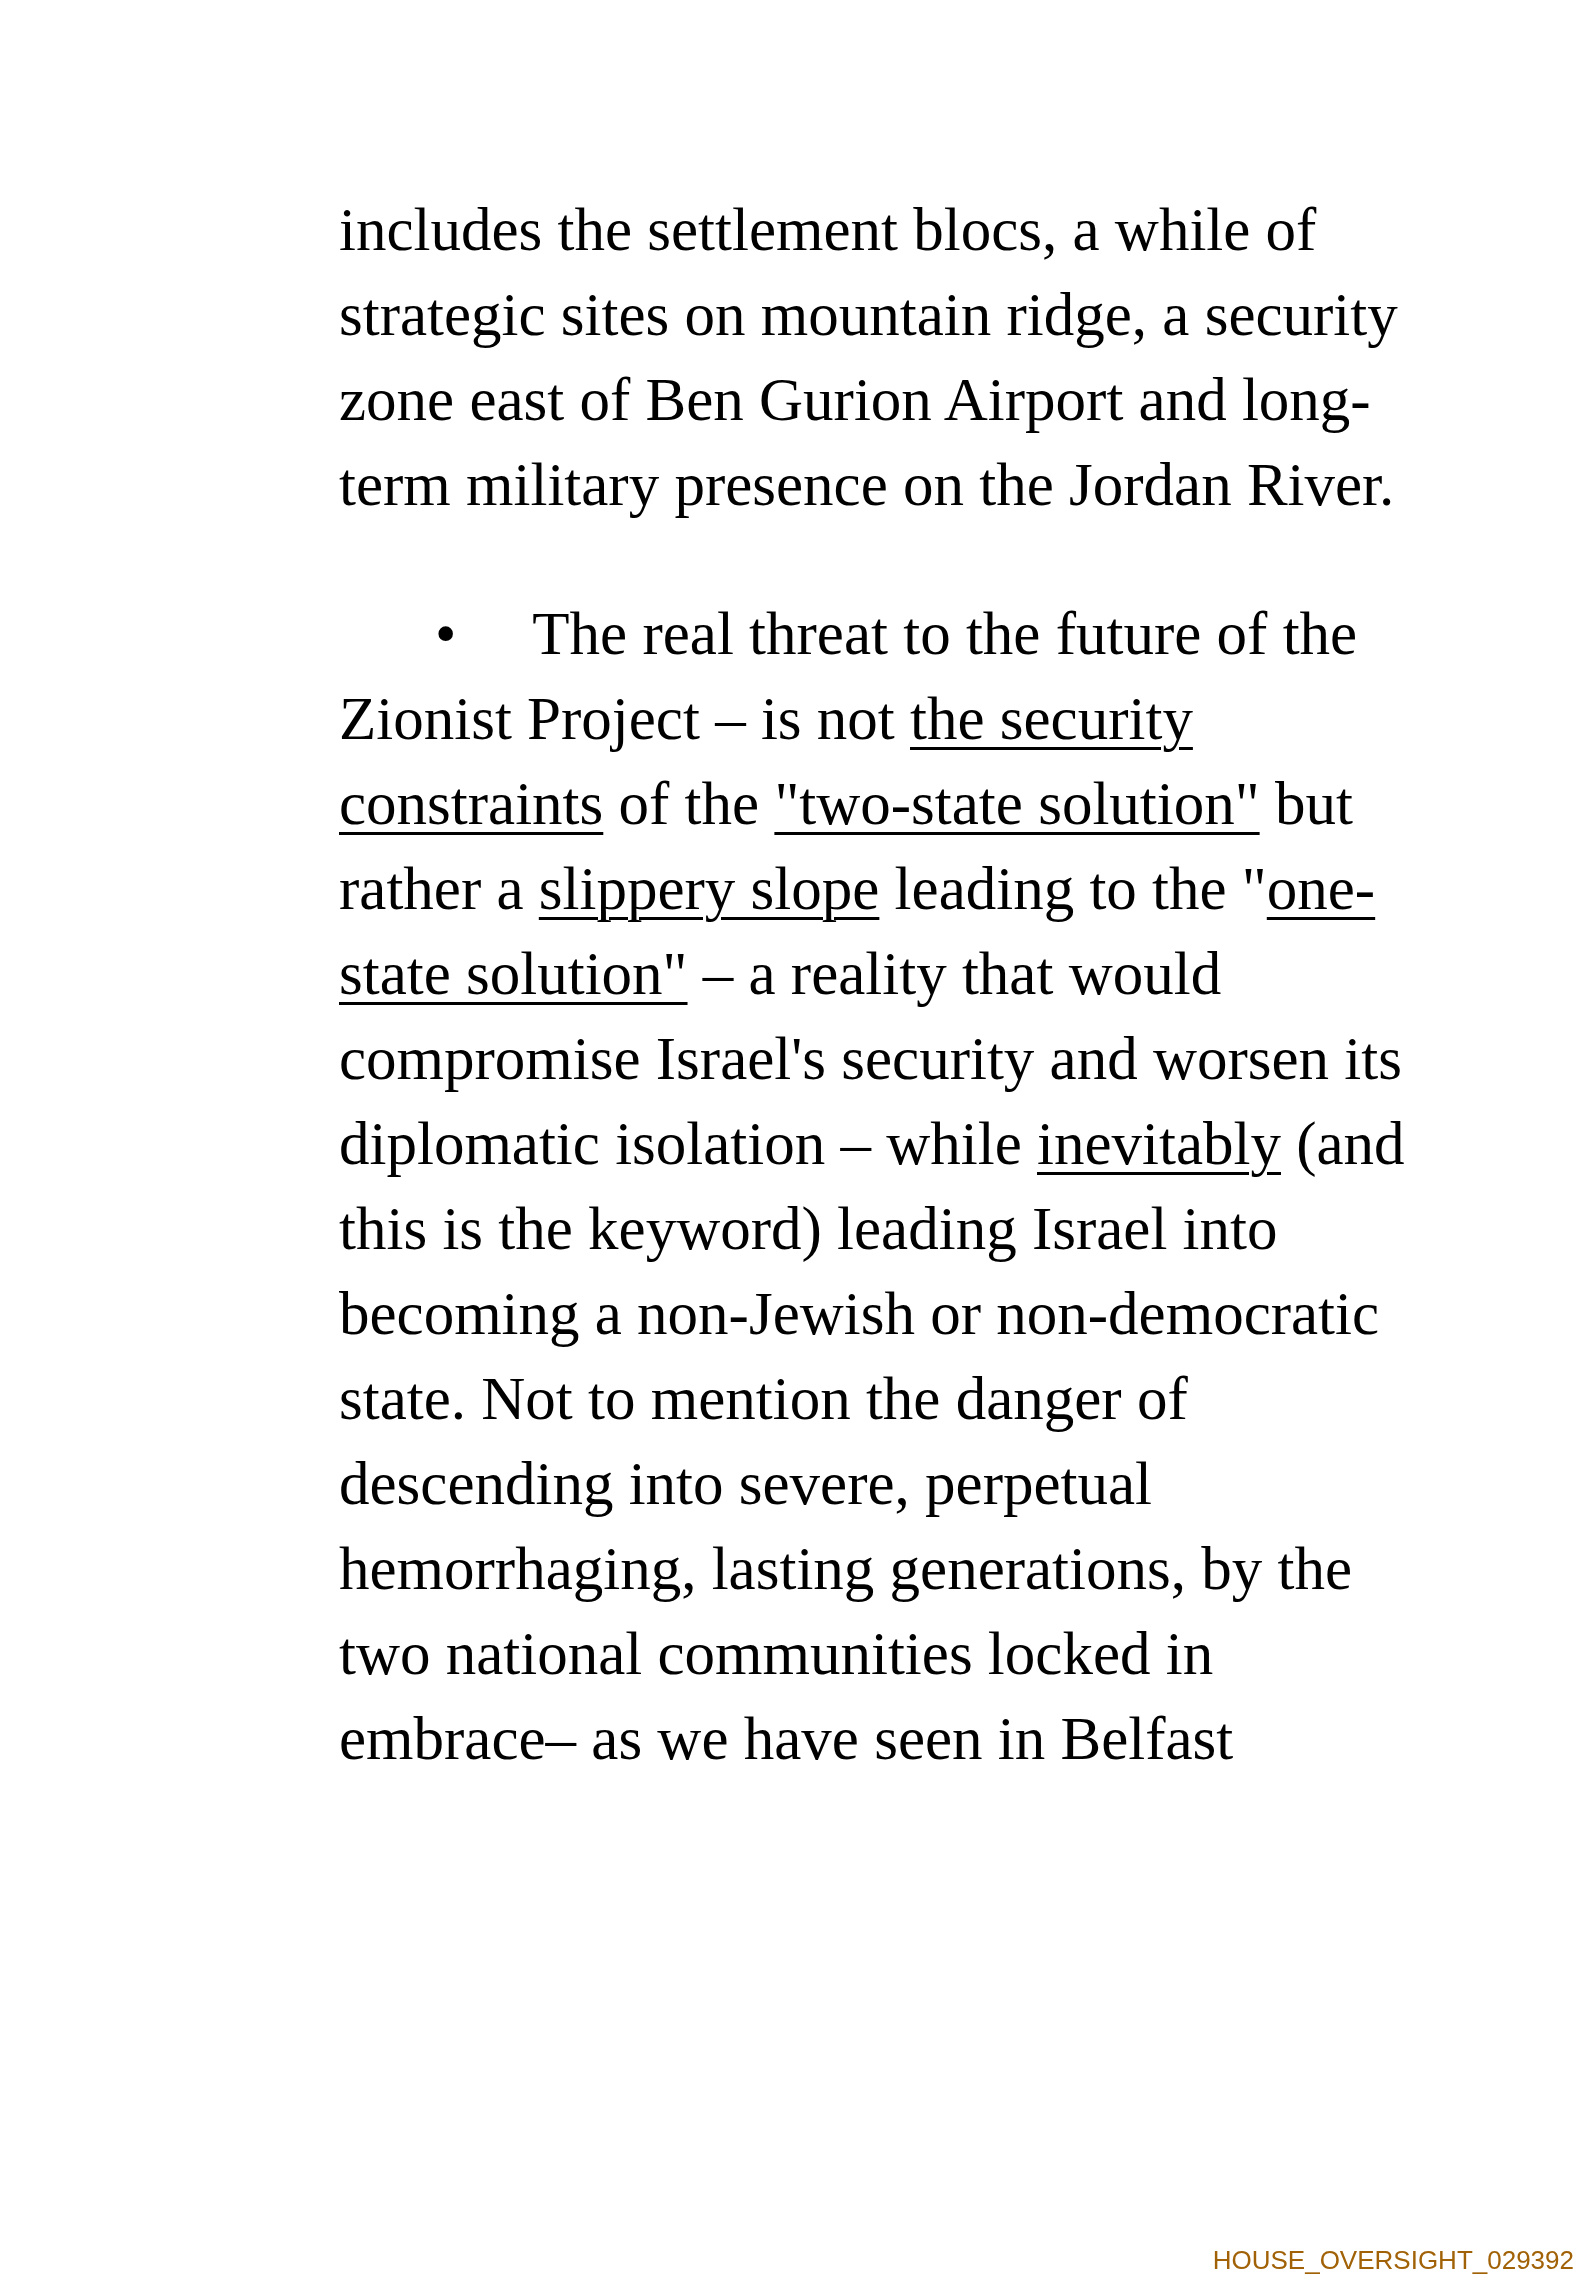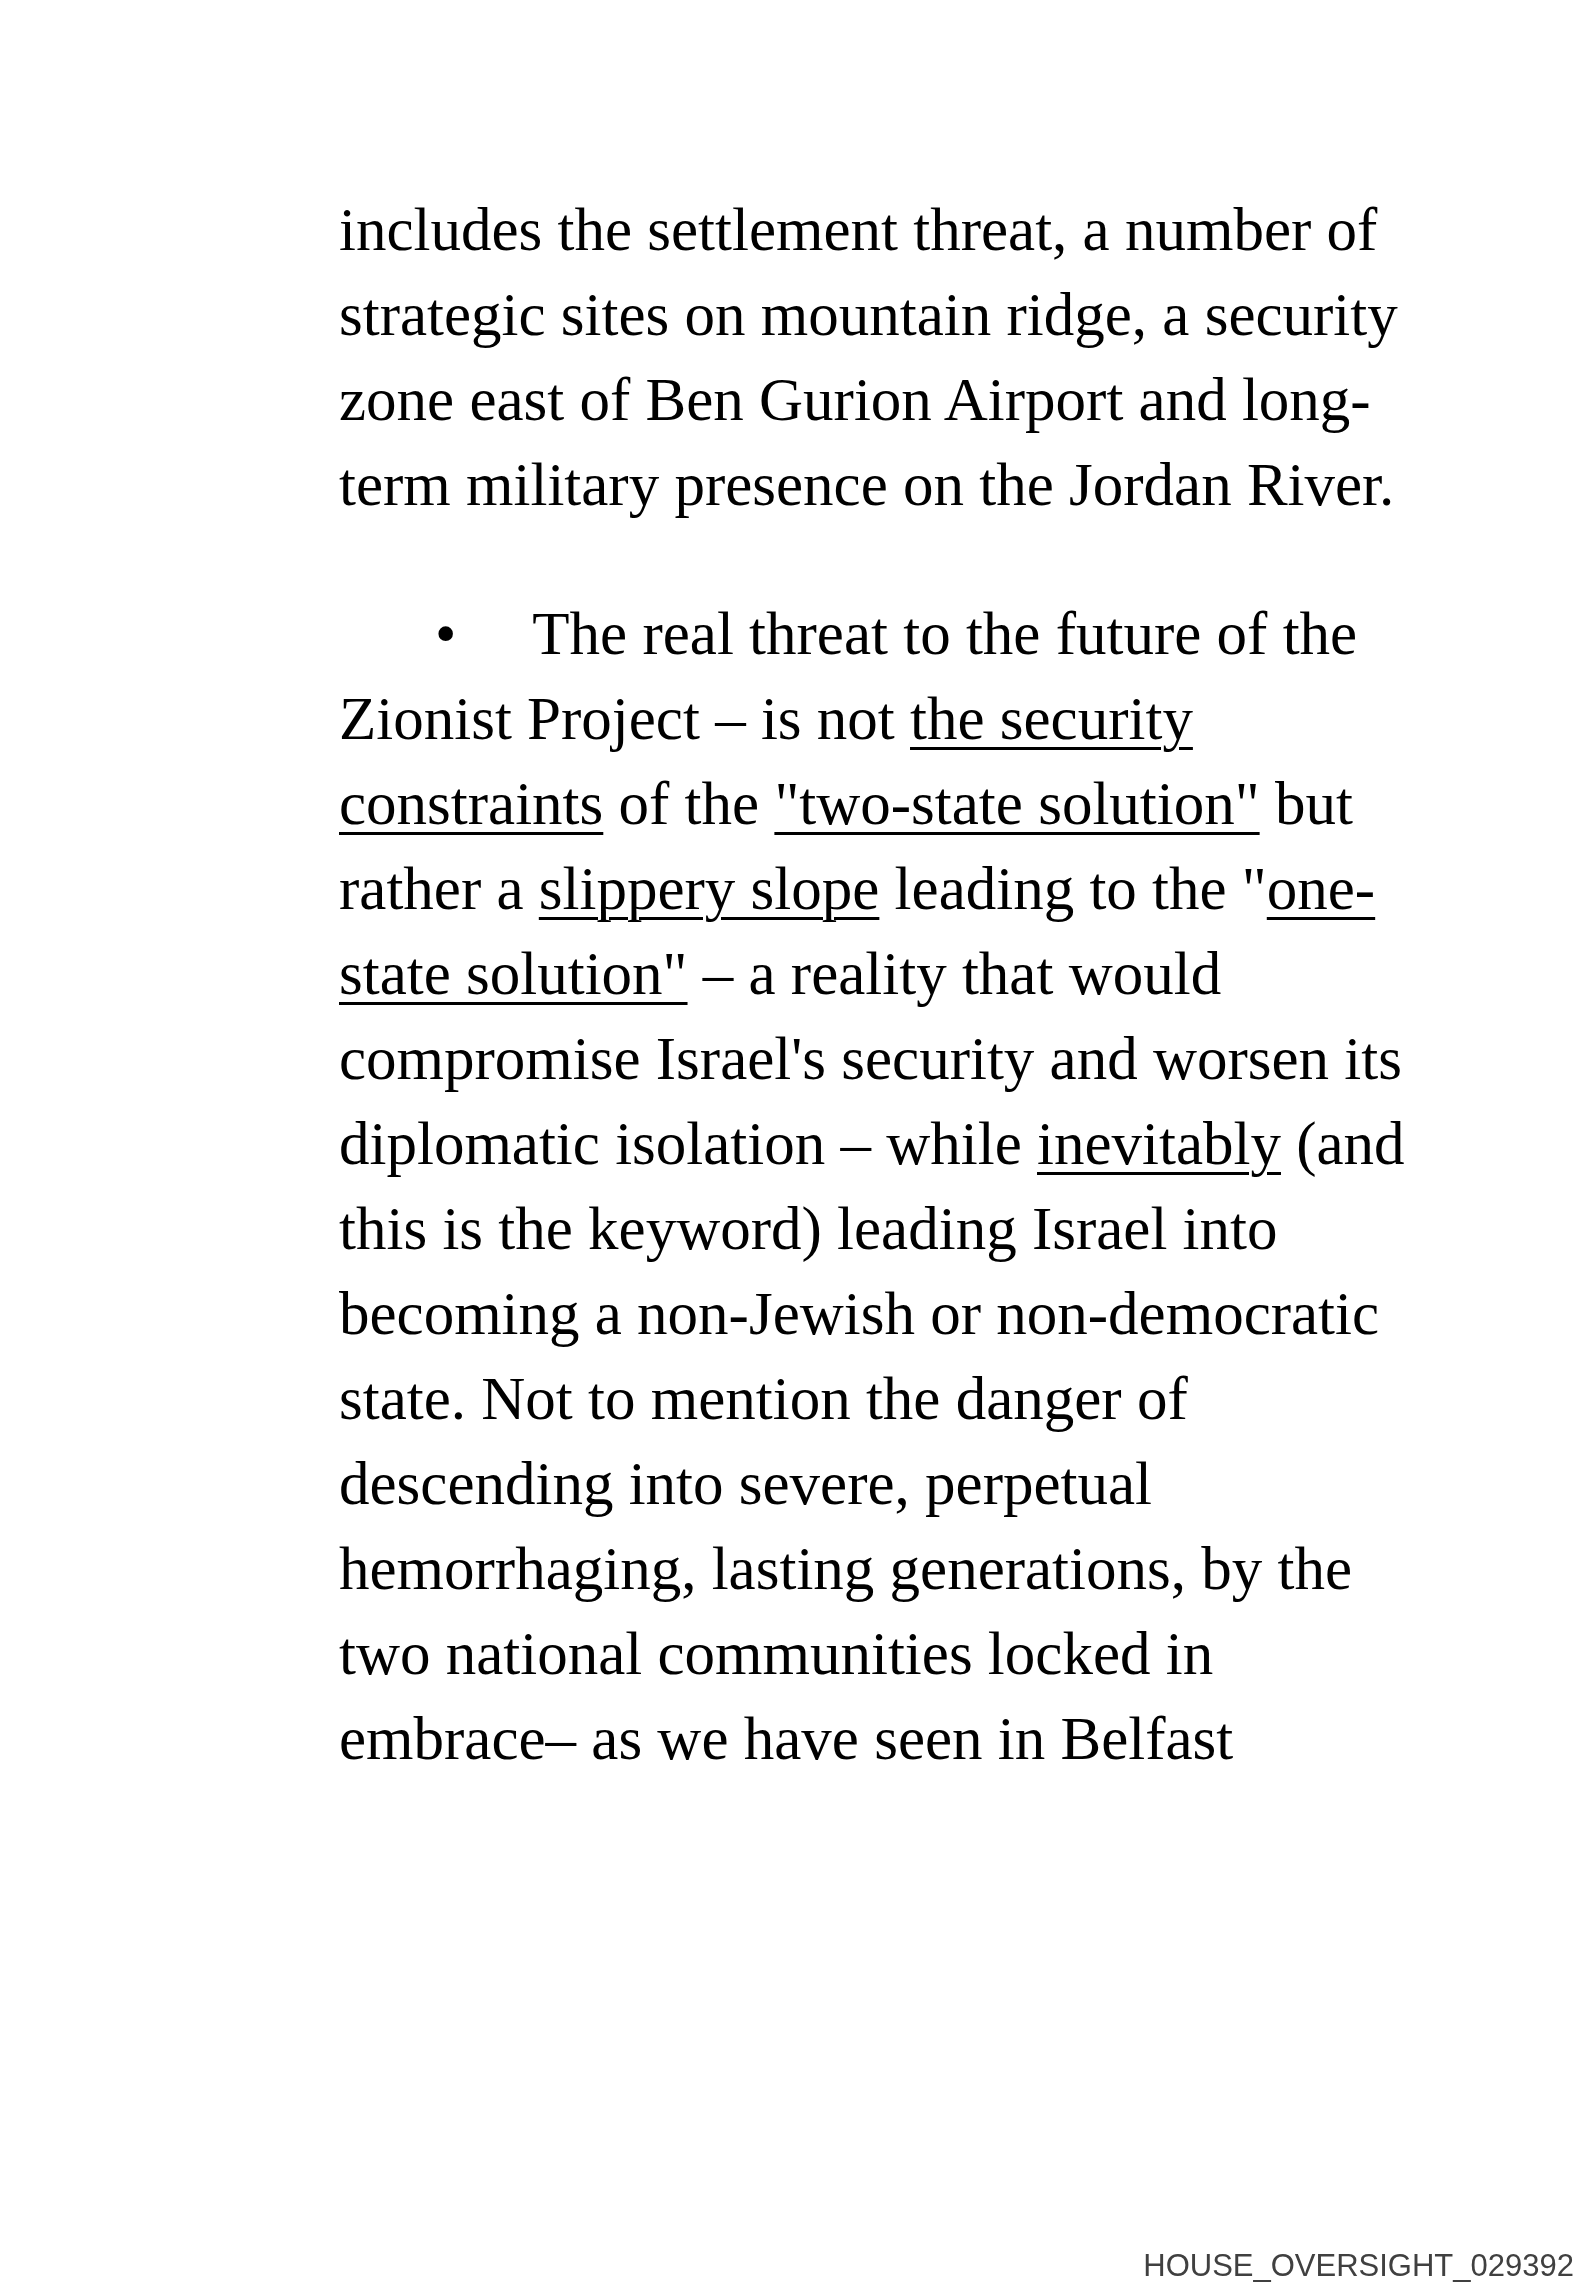--- a/index.html
+++ b/index.html
@@ -28,29 +28,29 @@
   .para.bullet { text-indent: 96px; }
   .bullet-marker { margin-right: 76px; }
   .underline {
     text-decoration: underline;
     text-decoration-thickness: 3.2px;
     text-underline-offset: 7.7px;
   }
   .footer-bates {
     position: absolute;
     right: 18px;
-    bottom: 11px;
+    bottom: 19px;
     font-family: "Liberation Sans", sans-serif;
-    font-size: 31px;
-    color: #404040;
+    font-size: 26px;
+    color: #a16207;
   }
 </style>
 </head>
 <body>
 
 <div class="page">
   <div class="doc-body">
-      <p class="para"><span class="">includes the settlement threat, a number of strategic sites on mountain ridge, a security zone east of Ben Gurion Airport and long-term military presence on the Jordan River.</span></p>
+      <p class="para"><span class="">includes the settlement blocs, a while of strategic sites on mountain ridge, a security zone east of Ben Gurion Airport and long-term military presence on the Jordan River.</span></p>
       <p class="para bullet"><span class="bullet-marker">•</span><span class="">The real threat to the future of the Zionist Project – is not </span><span class="underline">the security constraints</span><span class=""> of the </span><span class="underline">"two-state solution"</span><span class=""> but rather a </span><span class="underline">slippery slope</span><span class=""> leading to the "</span><span class="underline">one-state solution"</span><span class=""> – a reality that would compromise Israel's security and worsen its diplomatic isolation – while </span><span class="underline">inevitably</span><span class=""> (and this is the keyword) leading Israel into becoming a non-Jewish or non-democratic state. Not to mention the danger of descending into severe, perpetual hemorrhaging, lasting generations, by the two national communities locked in embrace– as we have seen in Belfast</span></p>
     </div>
   <div class="footer-bates">HOUSE_OVERSIGHT_029392</div>
 </div>
 
 
 </body></html>

